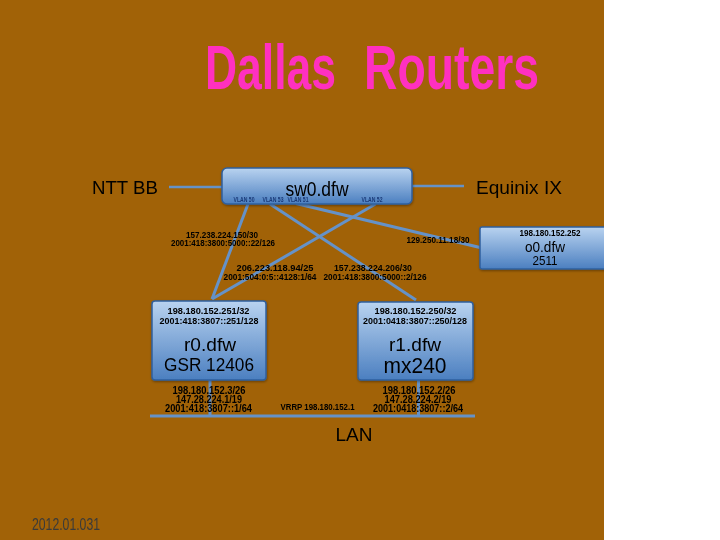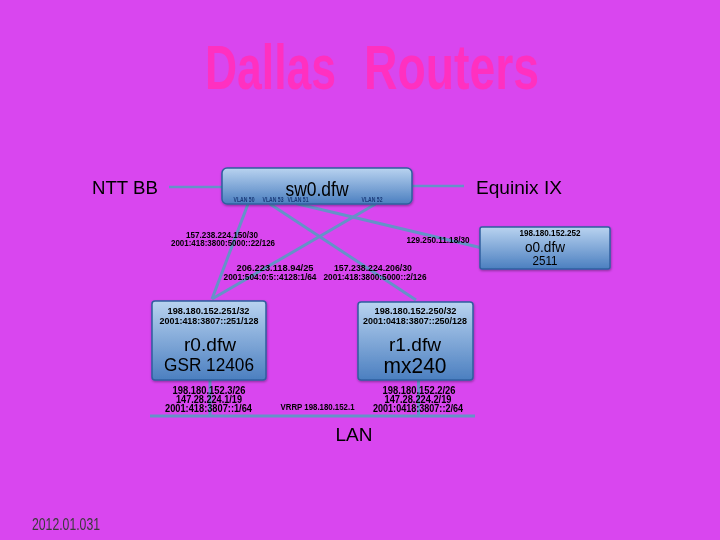--- a/index.html
+++ b/index.html
@@ -1,16 +1,16 @@
 <!DOCTYPE html>
 <html><head>
 <meta charset="utf-8">
 <style>
 html,body{margin:0;padding:0;background:#ffffff;}
-#page{position:relative;width:720px;height:540px;background:#d946ef;overflow:hidden;}
+#page{position:relative;width:604px;height:540px;background:#a16207;overflow:hidden;}
 svg text{font-family:"Liberation Sans",sans-serif;}
 </style>
 </head>
 <body>
 <div id="page">
 <svg width="720" height="540" viewBox="0 0 720 540">
 <defs>
 <linearGradient id="g" x1="0" y1="0" x2="0" y2="1">
 <stop offset="0" stop-color="#b9d3f0"></stop>
 <stop offset="1" stop-color="#4b7fc0"></stop>

